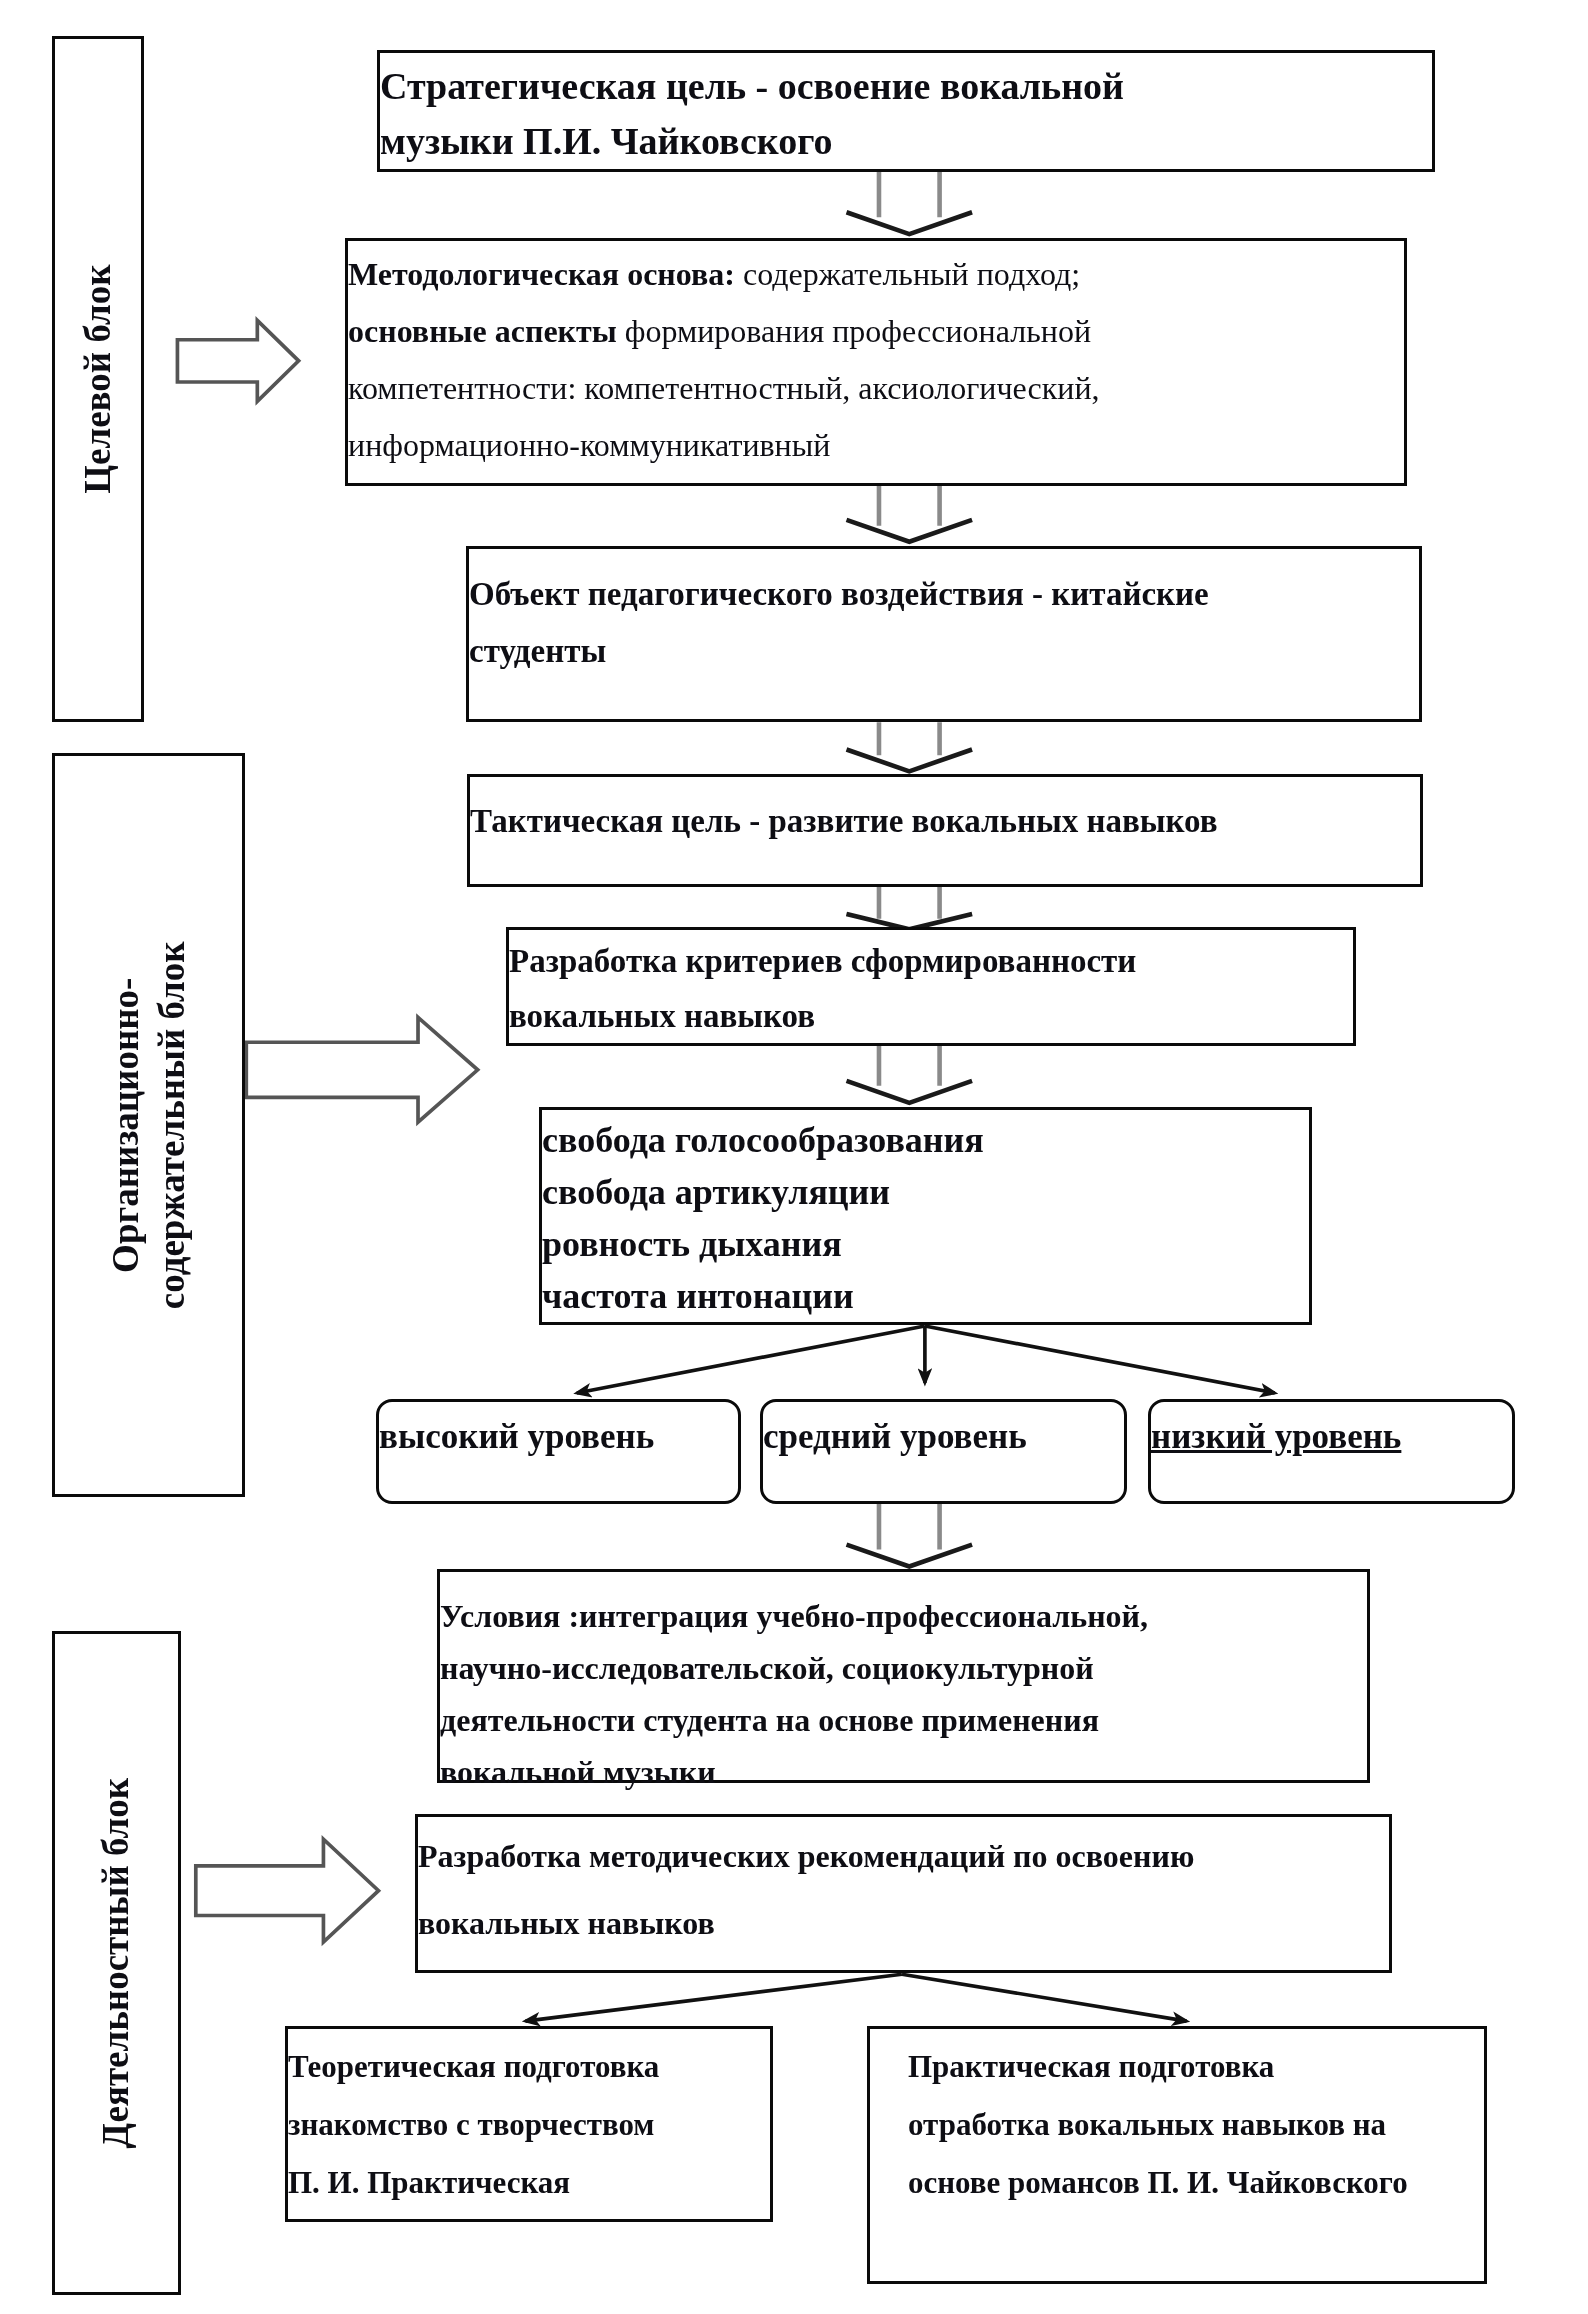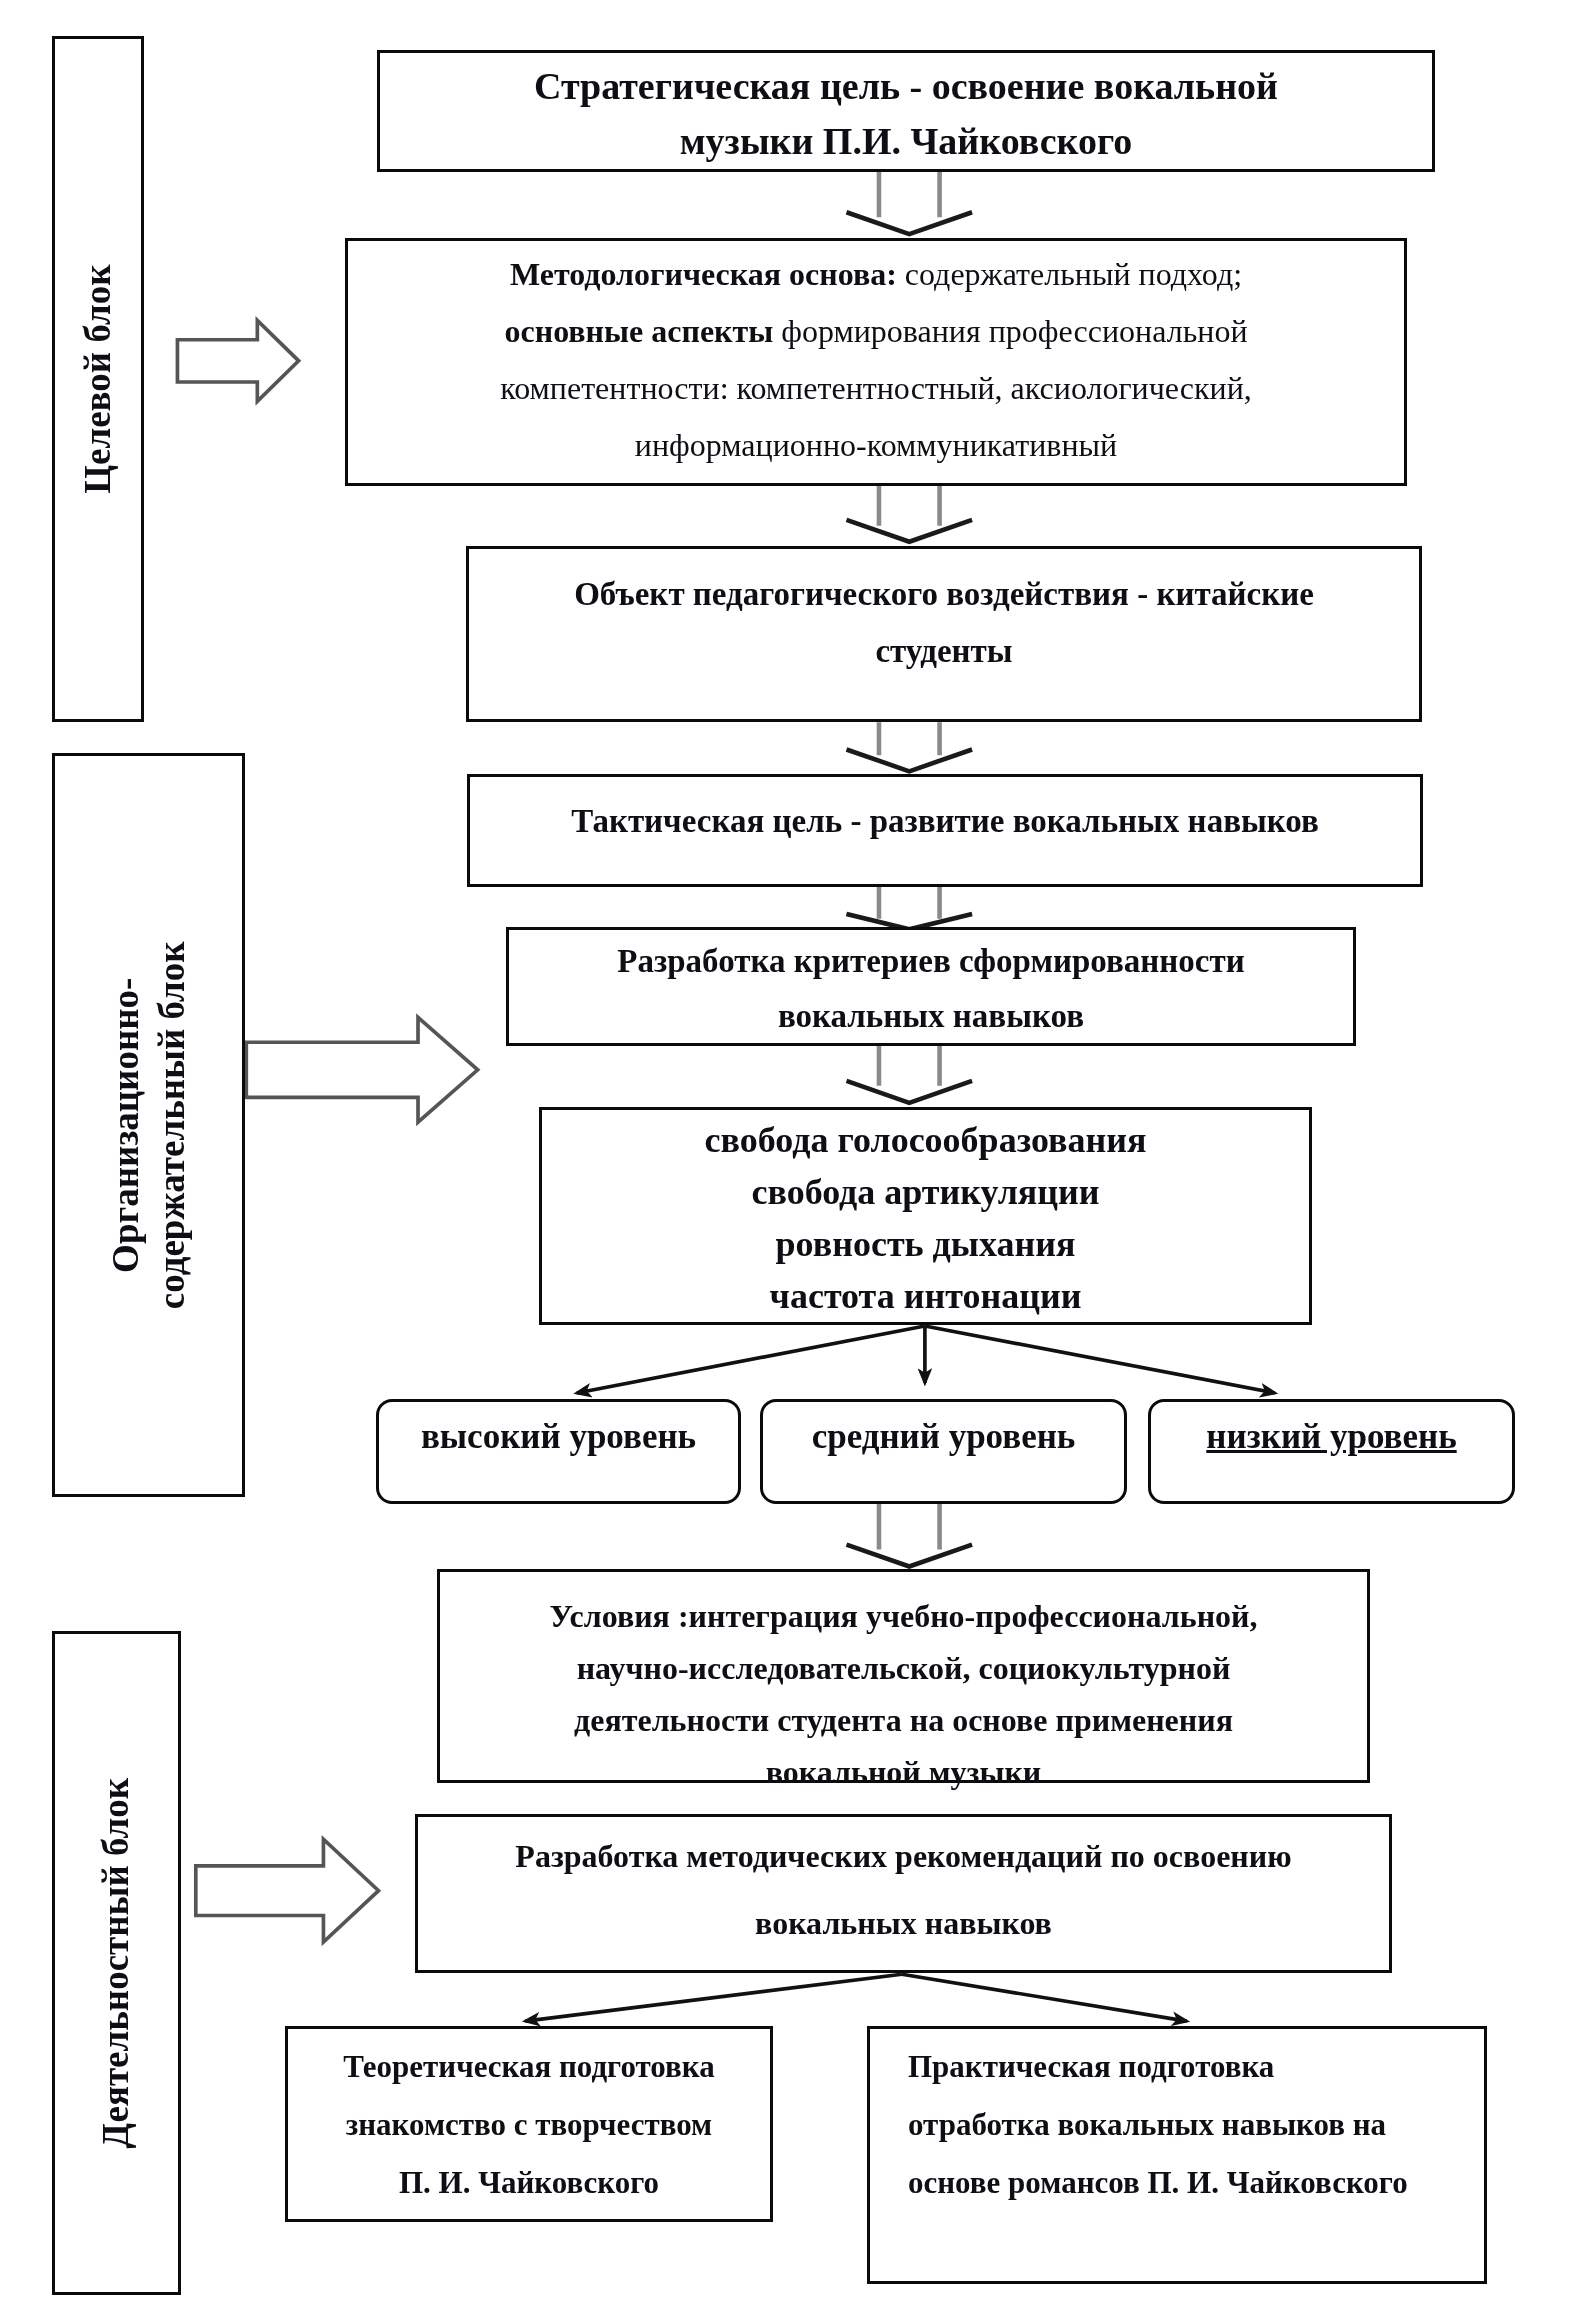--- a/index.html
+++ b/index.html
@@ -10,21 +10,20 @@
     font-family:"Liberation Serif","DejaVu Serif",serif;
     color:#0e0e14;
     overflow:hidden;
   }
   svg.overlay{position:absolute;left:0;top:0;width:1589px;height:2314px;pointer-events:none;}
   .bx{
     position:absolute;
     border:3.7px solid #0a0a0a;
     background:#ffffff;
     box-sizing:border-box;
-    text-align:center;
     font-weight:bold;
   }
   .ln{white-space:nowrap;}
   
   .vblock{
     position:absolute;
     border:3.7px solid #0a0a0a;
     background:#fff;
     box-sizing:border-box;
     display:flex;align-items:center;justify-content:center;
@@ -171,21 +170,21 @@
   </div>
 
   <div class="bx" id="box-recommendations">
     <div class="ln">Разработка методических рекомендаций по освоению</div>
     <div class="ln">вокальных навыков</div>
   </div>
 
   <div class="bx" id="box-theoretical">
     <div class="ln">Теоретическая подготовка</div>
     <div class="ln">знакомство с творчеством</div>
-    <div class="ln">П. И. Чайковского</div>
+    <div class="ln">П. И. Практическая</div>
   </div>
 
   <div class="bx" id="box-practical">
     <div class="ln">Практическая подготовка</div>
     <div class="ln">отработка вокальных навыков на</div>
     <div class="ln">основе романсов П. И. Чайковского</div>
   </div>
 
 </div>
 

